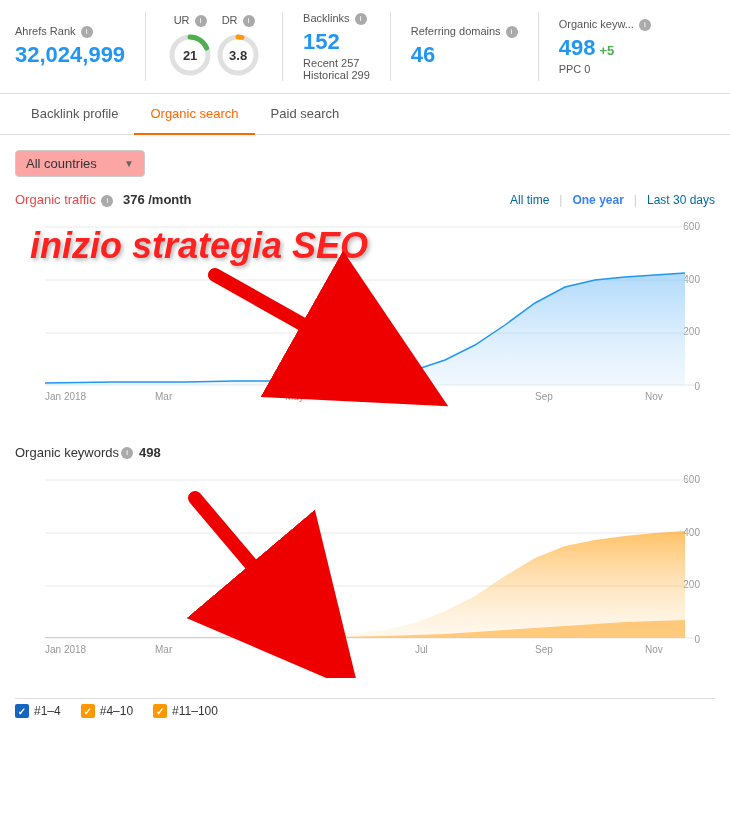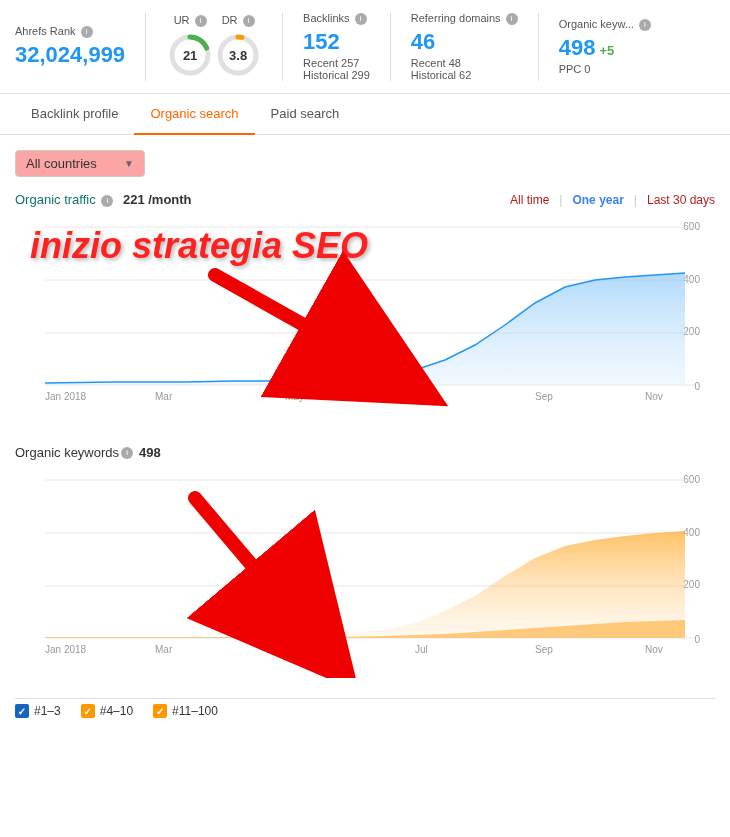--- a/index.html
+++ b/index.html
@@ -109,33 +109,33 @@
 
     
     .section-header {
       display: flex;
       justify-content: space-between;
       align-items: center;
       margin-bottom: 8px;
     }
     .section-title {
       font-size: 13px;
-      color: #0f766e;
+      color: #ef4444;
     }
     .section-value {
       font-weight: bold;
       color: #333;
     }
     .time-filters {
       display: flex;
       gap: 10px;
       font-size: 12px;
     }
     .time-filter {
-      color: #b91c1c;
+      color: #0369a1;
       cursor: pointer;
     }
     .time-filter.separator { color: #ccc; cursor: default; }
 
     
     .chart-container {
       position: relative;
       margin-bottom: 20px;
     }
 
@@ -282,24 +282,20 @@
       <span>Recent 257</span>
       <span>Historical 299</span>
     </div>
   </div>
 
   <div class="stat-block">
     <div class="stat-label">
       Referring domains <span class="info-icon">i</span>
     </div>
     <div class="stat-value">46</div>
-    <div class="stat-sub">
-      <span>Recent 48</span>
-      <span>Historical 62</span>
-    </div>
   </div>
 
   <div class="stat-block" style="border-right:none;">
     <div class="stat-label">
       Organic keyw<span style="font-size:11px;">...</span> <span class="info-icon">i</span>
     </div>
     <div style="display:flex;align-items:baseline;">
       <span class="organic-key-value">498</span>
       <span class="organic-key-plus">+5</span>
     </div>
@@ -321,21 +317,21 @@
     <div class="country-select">
       <span>All countries</span>
       <span class="dropdown-arrow">▼</span>
     </div>
   </div>
 
   <div class="section-header">
     <div>
       <span class="section-title">Organic traffic</span>
       <span class="info-icon">i</span>
-      <span class="section-value" style="margin-left:6px;">221 /month</span>
+      <span class="section-value" style="margin-left:6px;">376 /month</span>
     </div>
     <div class="time-filters">
       <span class="time-filter">All time</span>
       <span class="time-filter separator">|</span>
       <span class="time-filter" style="font-weight:bold;color:#3b82f6;">One year</span>
       <span class="time-filter separator">|</span>
       <span class="time-filter">Last 30 days</span>
     </div>
   </div>
 
@@ -429,21 +425,21 @@
           </marker>
         </defs>
         <line x1="180" y1="30" x2="290" y2="160" stroke="#e00" stroke-width="14" marker-end="url(#arrowhead2)" stroke-linecap="round"></line>
       </svg>
     </div>
   </div>
 
   <div class="legend">
     <div class="legend-item">
       <div class="legend-check" style="background:#1565C0;">✓</div>
-      <span>#1–3</span>
+      <span>#1–4</span>
     </div>
     <div class="legend-item">
       <div class="legend-check" style="background:#FF9800;">✓</div>
       <span>#4–10</span>
     </div>
     <div class="legend-item">
       <div class="legend-check" style="background:#FF9800;">✓</div>
       <span>#11–100</span>
     </div>
   </div>

